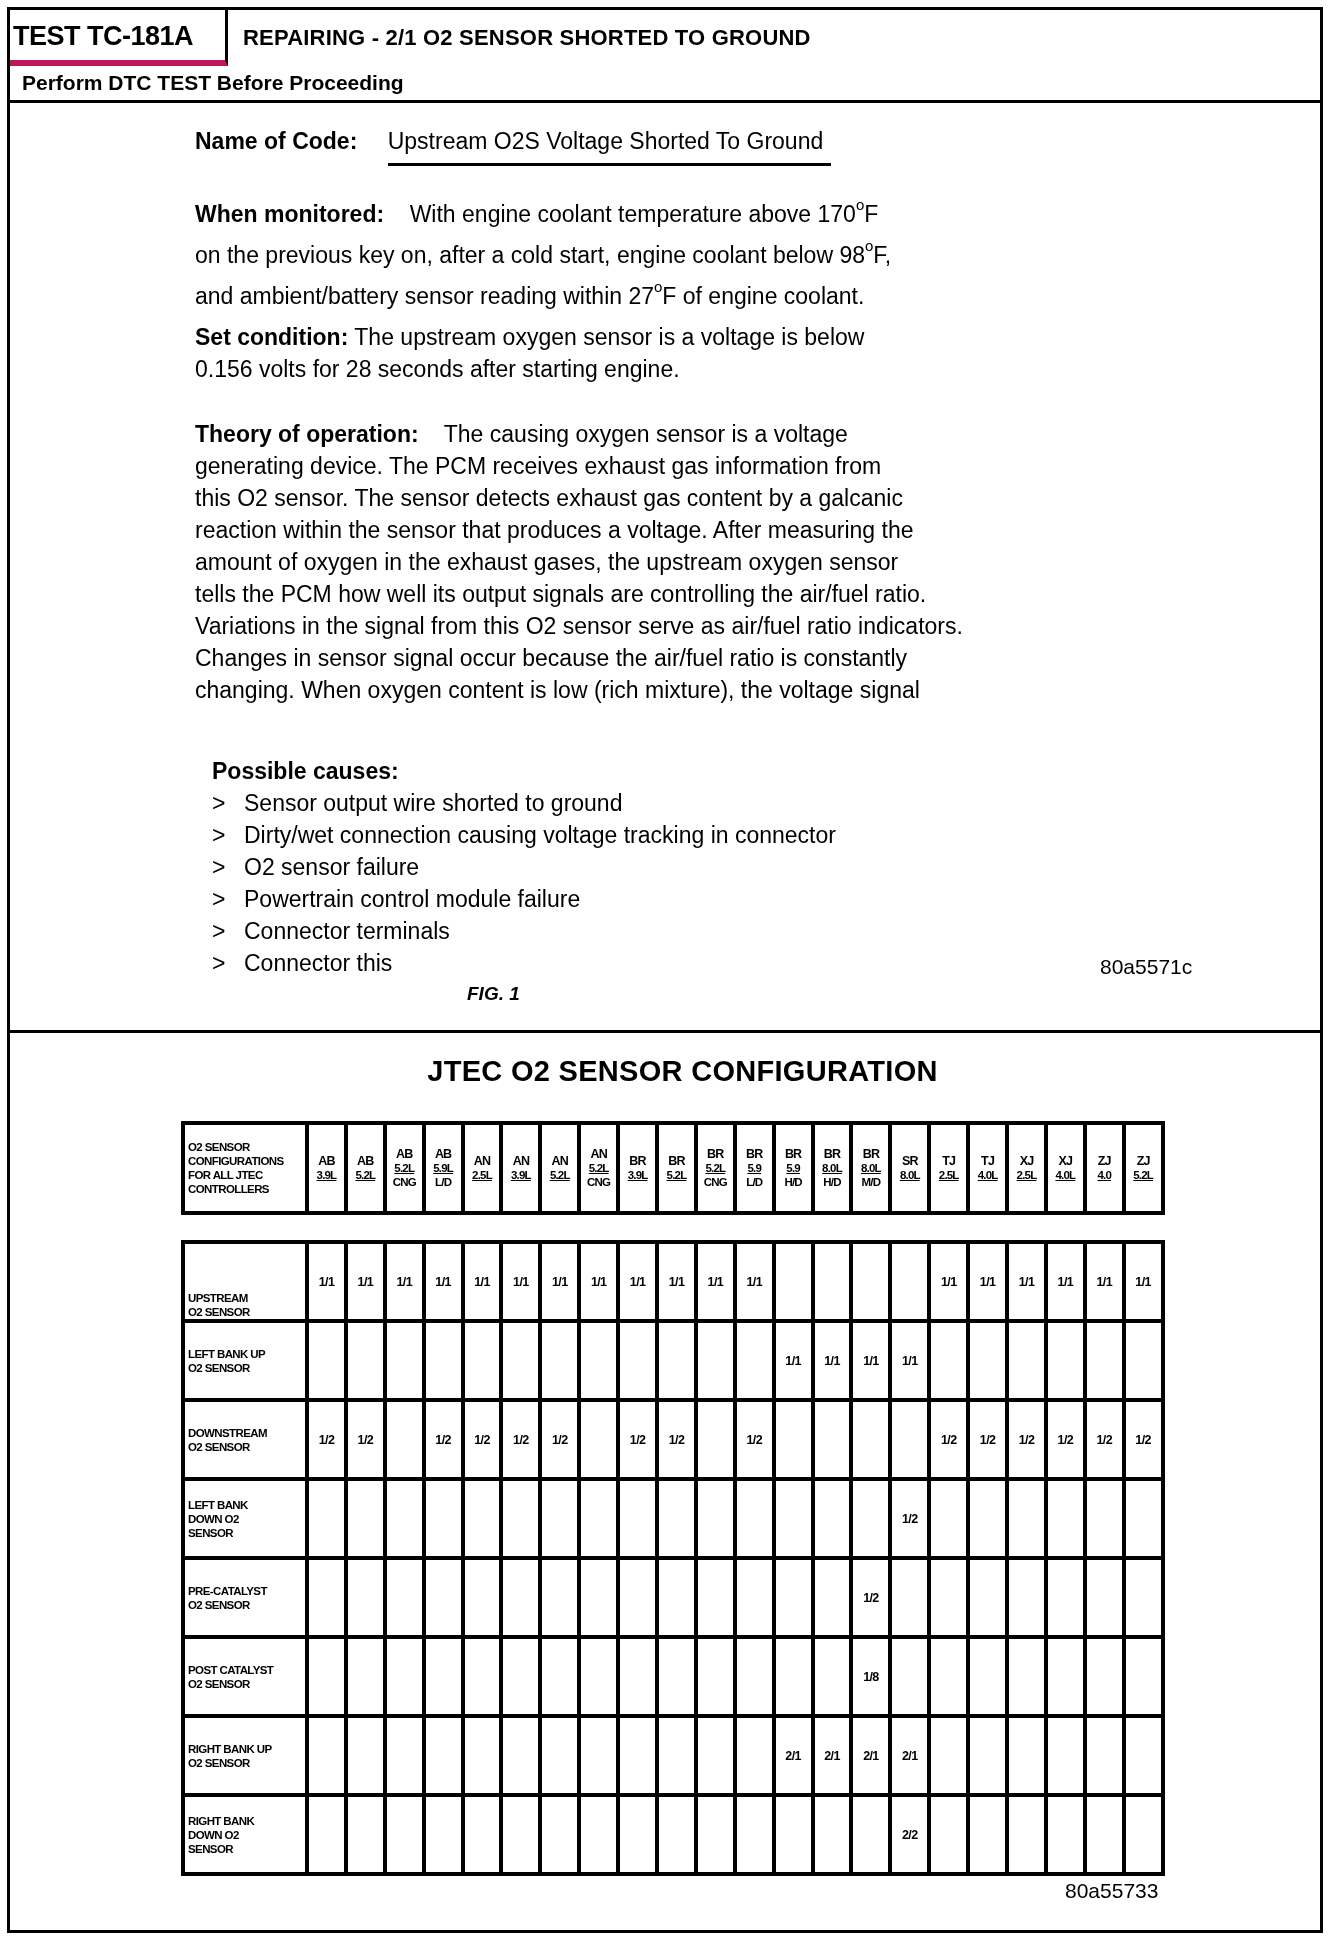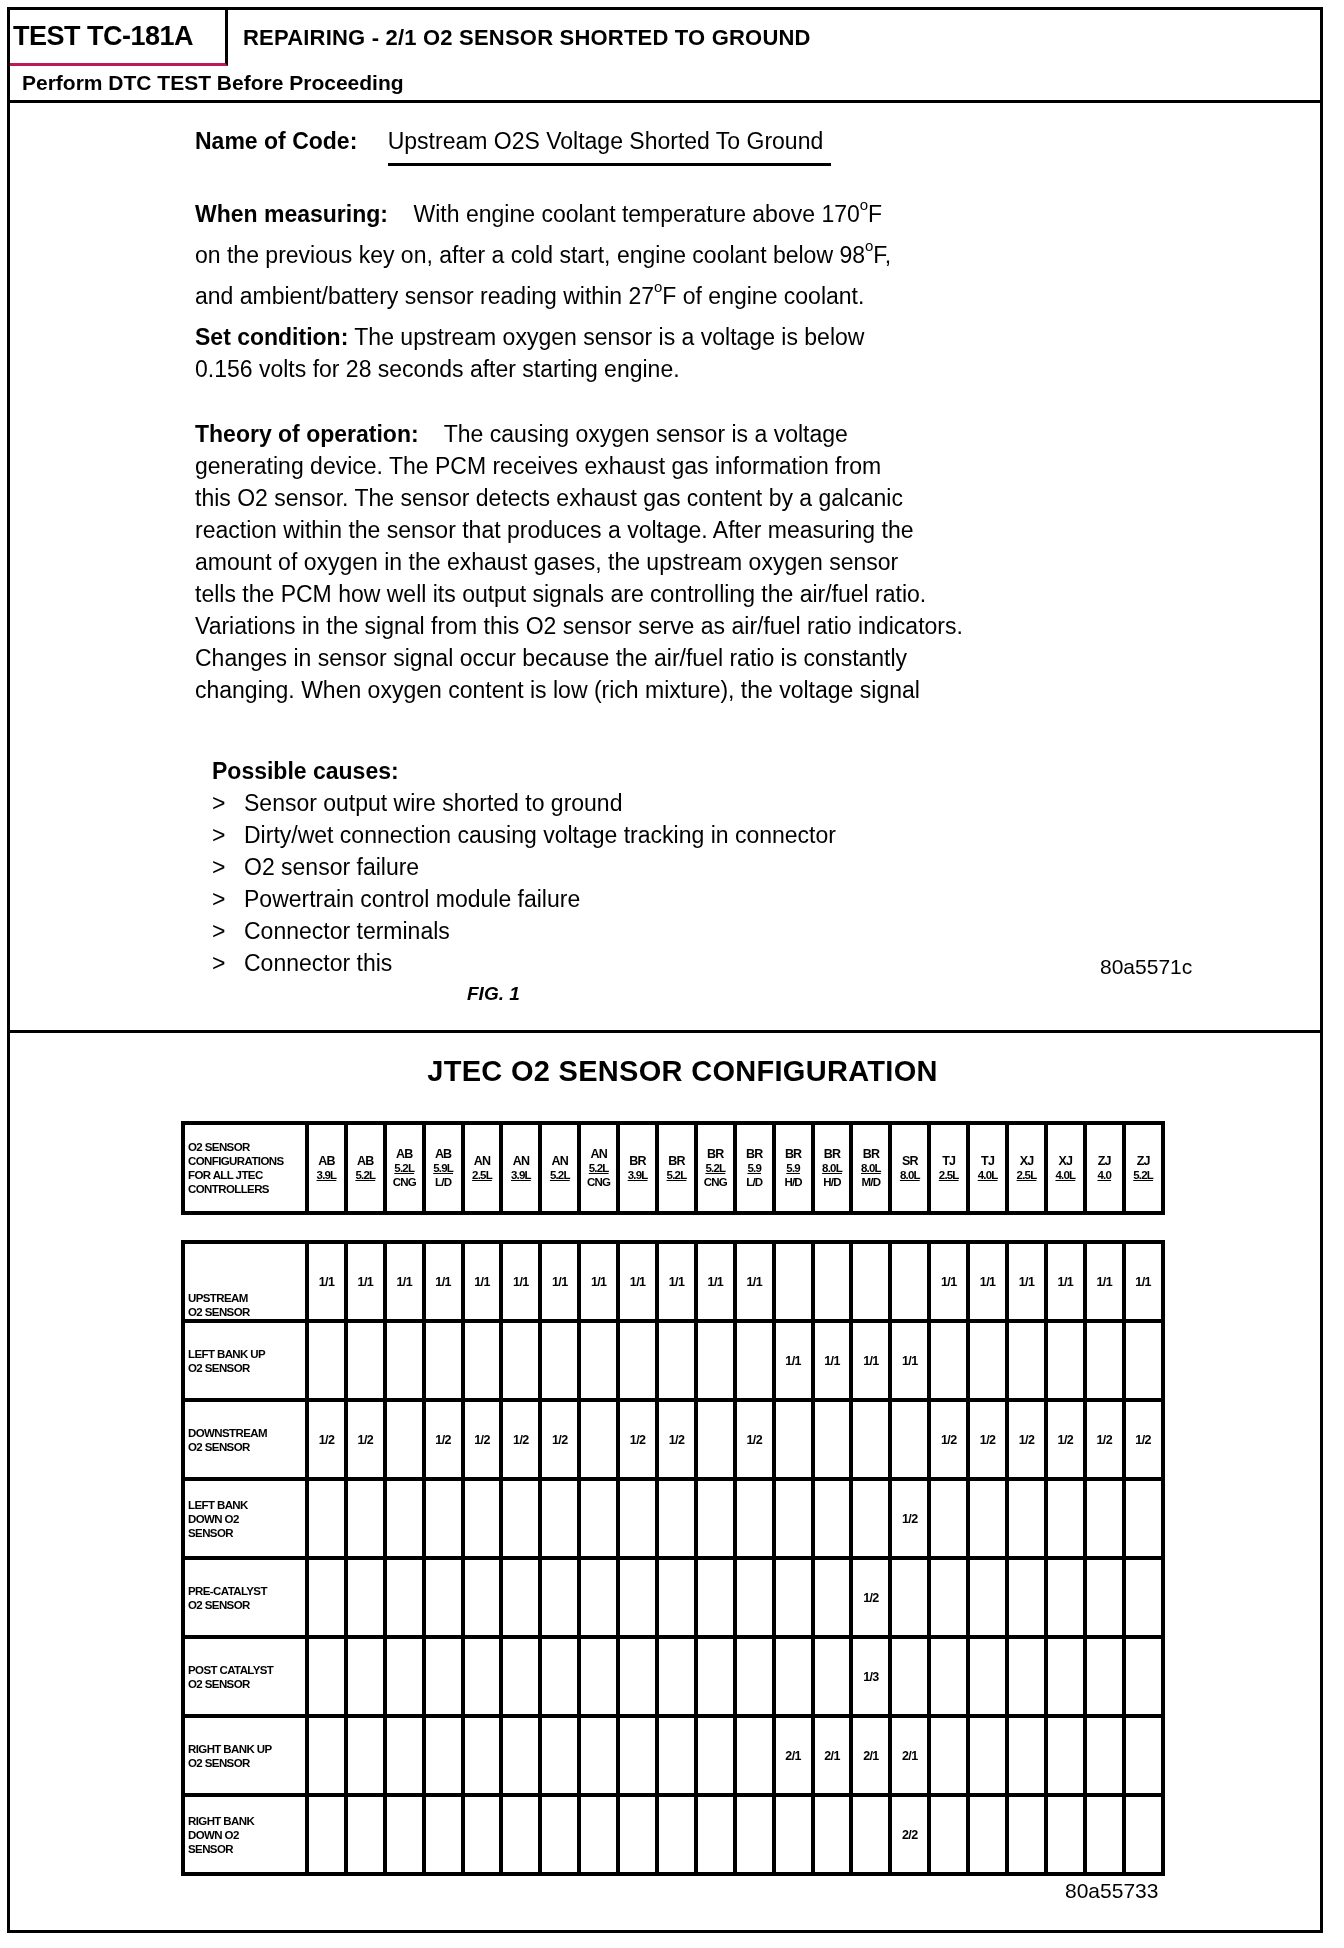--- a/index.html
+++ b/index.html
@@ -1,21 +1,21 @@
 <!DOCTYPE html>
 <html><head>
 <meta charset="utf-8">
 <style>
   html, body { margin: 0; padding: 0; background: #ffffff; }
   body { width: 1344px; height: 1948px; position: relative; overflow: hidden; color: #000; font-family: "Liberation Sans", sans-serif; }
 
   .frame { position: absolute; left: 7px; top: 7px; width: 1316px; height: 1926px; border: 3px solid #000; box-sizing: border-box; }
 
   .title-row { position: absolute; left: 0; top: 0; width: 100%; height: 56px; }
-  .test-id { position: absolute; left: 0; top: 0; width: 218px; height: 56px; border-right: 3px solid #000; border-bottom: 3px solid #be185d; box-sizing: border-box; font-weight: bold; font-size: 27px; line-height: 52px; padding-left: 3px; white-space: nowrap; letter-spacing: -0.5px; }
+  .test-id { position: absolute; left: 0; top: 0; width: 218px; height: 56px; border-right: 3px solid #000; border-bottom: 6px solid #be185d; box-sizing: border-box; font-weight: bold; font-size: 27px; line-height: 52px; padding-left: 3px; white-space: nowrap; letter-spacing: -0.5px; }
   .test-title { position: absolute; left: 233px; top: 0; height: 56px; line-height: 56px; font-weight: bold; font-size: 22px; white-space: nowrap; letter-spacing: 0.2px; }
   .subtitle-row { position: absolute; left: 0; top: 56px; width: 100%; height: 37px; border-bottom: 3px solid #000; box-sizing: border-box; }
   .subtitle { position: absolute; left: 12px; top: 0; line-height: 34px; font-weight: bold; font-size: 21px; white-space: nowrap; }
 
   .upper { position: absolute; left: 0; top: 93px; width: 100%; height: 930px; border-bottom: 3px solid #000; box-sizing: border-box; padding-left: 30px; }
   .content { position: absolute; left: 185px; top: 0; width: 1000px; font-size: 23px; line-height: 32px; }
   .content p { margin: 0; }
   .lbl { font-weight: bold; }
   .code-line { position: absolute; top: 22px; left: 0; white-space: nowrap; }
   .code-val { display: inline-block; margin-left: 24px; border-bottom: 3px solid #000; padding-bottom: 6px; padding-right: 8px; }
@@ -61,21 +61,21 @@
   <div class="upper">
     <div class="content">
 
       <div class="code-line">
         <span class="lbl">Name of Code:</span>
         <span class="code-val">Upstream O2S Voltage Shorted To Ground</span>
       </div>
 
       <div class="block" style="top:86px;">
         <p>
-          <span class="lbl">When measuring:</span>&nbsp;&nbsp;&nbsp;
+          <span class="lbl">When monitored:</span>&nbsp;&nbsp;&nbsp;
           <span>With engine coolant temperature above 170</span><span class="deg">o</span><span>F</span>
         </p>
         <p>
           <span>on the previous key on, after a cold start, engine coolant below 98</span><span class="deg">o</span><span>F,</span>
         </p>
         <p>
           <span>and ambient/battery sensor reading within 27</span><span class="deg">o</span><span>F of engine coolant.</span>
         </p>
       </div>
 
@@ -447,21 +447,21 @@
             <td class="cell"></td>
             <td class="cell"></td>
             <td class="cell"></td>
             <td class="cell"></td>
             <td class="cell"></td>
             <td class="cell"></td>
             <td class="cell"></td>
             <td class="cell"></td>
             <td class="cell"></td>
             <td class="cell"></td>
-            <td class="cell">1/3</td>
+            <td class="cell">1/8</td>
             <td class="cell"></td>
             <td class="cell"></td>
             <td class="cell"></td>
             <td class="cell"></td>
             <td class="cell"></td>
             <td class="cell"></td>
             <td class="cell"></td>
           </tr>
           <tr>
             <td class="rowlbl">

